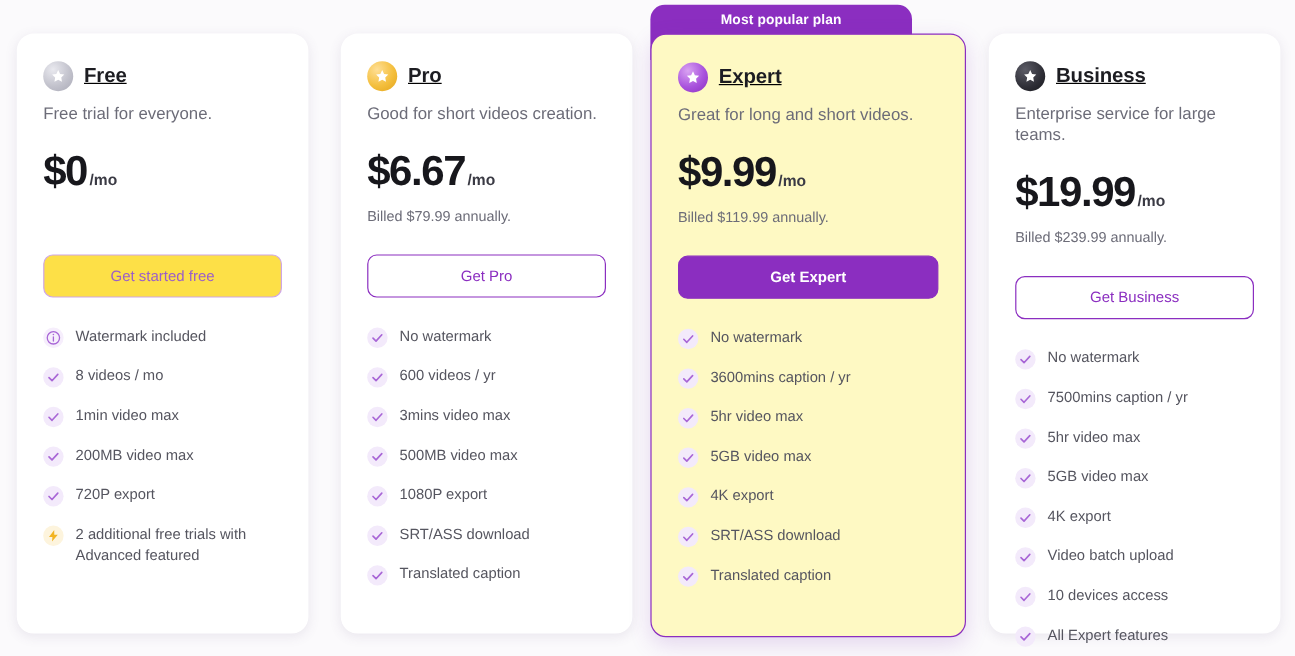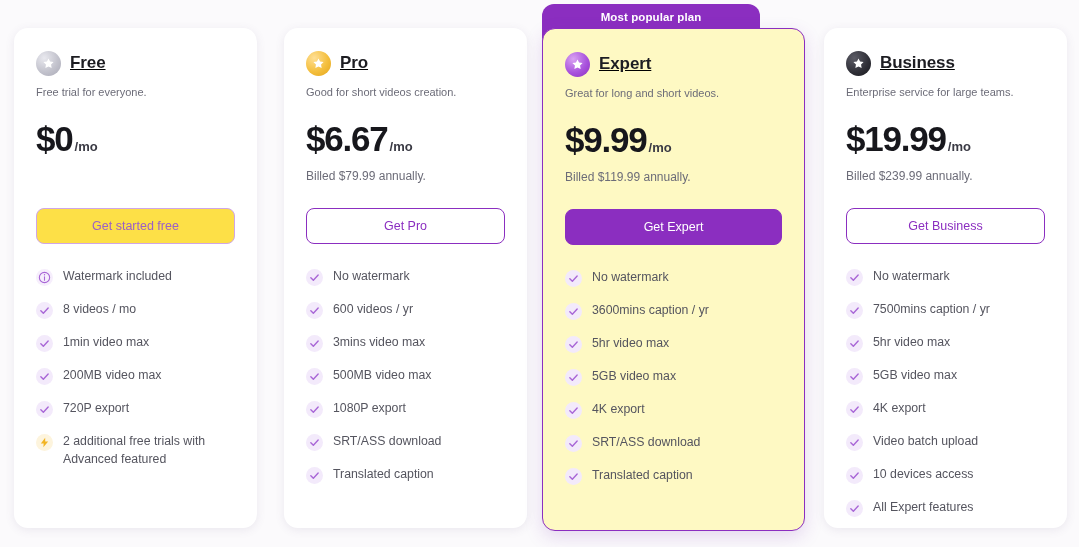--- a/index.html
+++ b/index.html
@@ -95,21 +95,21 @@
 
   .plan-name {
     font-size: 17px;
     font-weight: bold;
     color: #1d1d22;
     letter-spacing: -.1px;
   }
 
   .plan-tagline {
     margin-top: 9px;
-    font-size: 11px;
+    font-size: 14px;
     color: #6c6c78;
     line-height: 1.3;
   }
 
   
   .price-line {
     margin-top: 22px;
     display: flex;
     align-items: baseline;
     height: 40px;
@@ -145,21 +145,21 @@
     font-family: "Liberation Sans", sans-serif;
     display: flex;
     align-items: center;
     justify-content: center;
     cursor: pointer;
     border: 1px solid #8b2ec0;
     background: #ffffff;
     color: #8b2ec0;
   }
   .cta.tinted { background: #fde047; color: #9b5fc8; border-color: #cfa6e6; }
-  .cta.solid  { background: #8b2ec0; color: #ffffff; border-color: #8b2ec0; font-weight: normal; }
+  .cta.solid  { background: #8b2ec0; color: #ffffff; border-color: #8b2ec0; font-weight: bold; }
 
   
   .features { margin-top: 24px; }
   .feature {
     display: flex;
     align-items: flex-start;
     gap: 10px;
     margin-bottom: 15px;
   }
   .f-icon {

